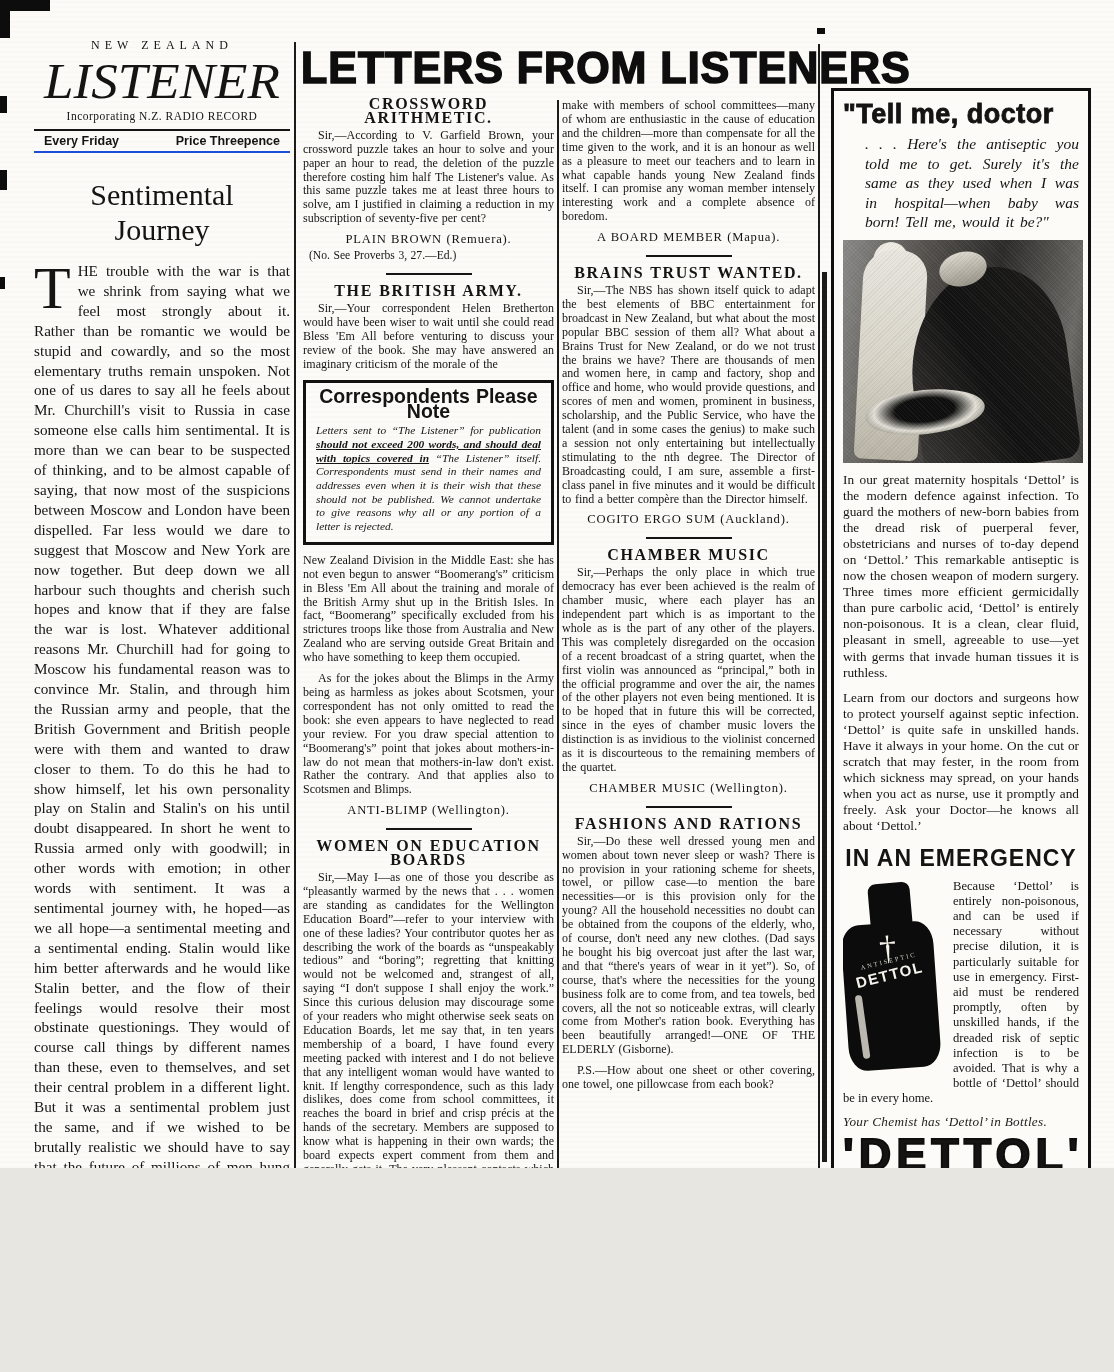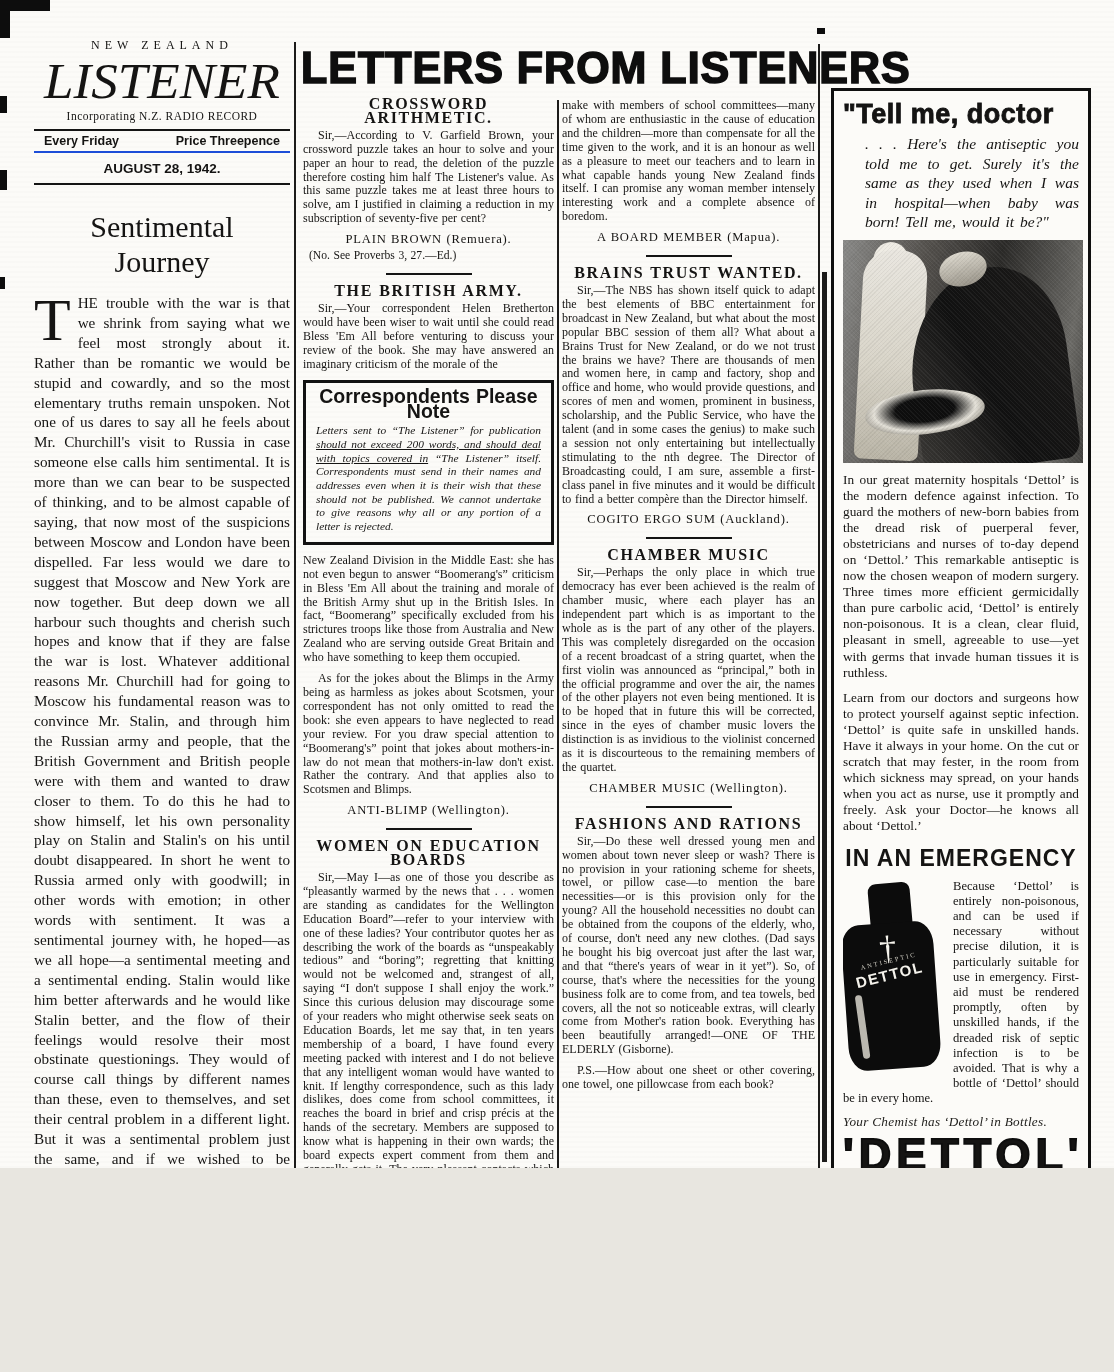--- a/index.html
+++ b/index.html
@@ -40,21 +40,21 @@
   .lp.noind{text-indent:0;}
   .lsig{text-align:center;font-size:12.6px;letter-spacing:0.8px;margin:3px 0 2px;}
   .lnote{font-size:11.6px;margin:1px 0 0 6px;text-align:left;}
   .ldiv{width:86px;border-top:2px solid #141414;margin:10px auto 8px;}
 
   
   #note-box{border:3px solid #121212;padding:7px 10px 8px;margin:9px 0 9px;}
   .nb-title{font-family:"Liberation Sans",sans-serif;font-weight:bold;font-size:19.5px;
             text-align:center;margin:0 0 6px;transform:scaleY(1.05);}
   .nb-body{font-style:italic;font-size:11.4px;line-height:13.7px;text-align:justify;margin:0;}
-  .nb-body .u{text-decoration:underline;}
+  .nb-body .u{text-decoration:underline;font-weight:bold;}
 
   
   .vr{position:absolute;background:#1c1b1a;width:1.5px;}
 
   
   #ad{position:absolute;left:831px;top:88px;width:260px;height:1157px;box-sizing:border-box;
       border:3px solid #0f0f0f;border-bottom-width:7px;padding:8px 9px 0;background:#fcfbf8;}
   .ad-headline{font-family:"Liberation Sans",sans-serif;font-weight:bold;font-size:27px;
                letter-spacing:0.5px;margin:0 0 4px;-webkit-text-stroke:0.8px #111;}
   .ad-quote{font-style:italic;font-size:15.5px;line-height:19.5px;margin:0 0 8px 22px;
@@ -134,21 +134,20 @@
   <div class="vr" style="left:822px;top:272px;height:890px;width:5px;"></div>
 
   <div id="col1">
     <div class="mh-region">NEW ZEALAND</div>
     <div class="mh-title">LISTENER</div>
     <div class="mh-sub">Incorporating N.Z. RADIO RECORD</div>
     <div class="mh-band">
       <span>Every Friday</span>
       <span>Price Threepence</span>
     </div>
-    <div class="mh-date">AUGUST 28, 1942.</div>
     <div class="ed-title">
       <span>Sentimental</span><br>
       <span>Journey</span>
     </div>
     <p class="ed-body">THE trouble with the war is that we shrink from saying what we feel most strongly about it. Rather than be romantic we would be stupid and cowardly, and so the most elementary truths remain unspoken. Not one of us dares to say all he feels about Mr. Churchill's visit to Russia in case someone else calls him sentimental. It is more than we can bear to be suspected of thinking, and to be almost capable of saying, that now most of the suspicions between Moscow and London have been dispelled. Far less would we dare to suggest that Moscow and New York are now together. But deep down we all harbour such thoughts and cherish such hopes and know that if they are false the war is lost. Whatever additional reasons Mr. Churchill had for going to Moscow his fundamental reason was to convince Mr. Stalin, and through him the Russian army and people, that the British Government and British people were with them and wanted to draw closer to them. To do this he had to show himself, let his own personality play on Stalin and Stalin's on his until doubt disappeared. In short he went to Russia armed only with goodwill; in other words with emotion; in other words with sentiment. It was a sentimental journey with, he hoped—as we all hope—a sentimental meeting and a sentimental ending. Stalin would like him better afterwards and he would like Stalin better, and the flow of their feelings would resolve their most obstinate questionings. They would of course call things by different names than these, even to themselves, and set their central problem in a different light. But it was a sentimental problem just the same, and if we wished to be brutally realistic we should have to say that the future of millions of men hung for some hours last week on the capacity of two men of 68 and 63 to be human beings.</p>
   </div>
 
   <div id="letters-header">LETTERS FROM LISTENERS</div>
 
   <div id="col2" class="lcol">

